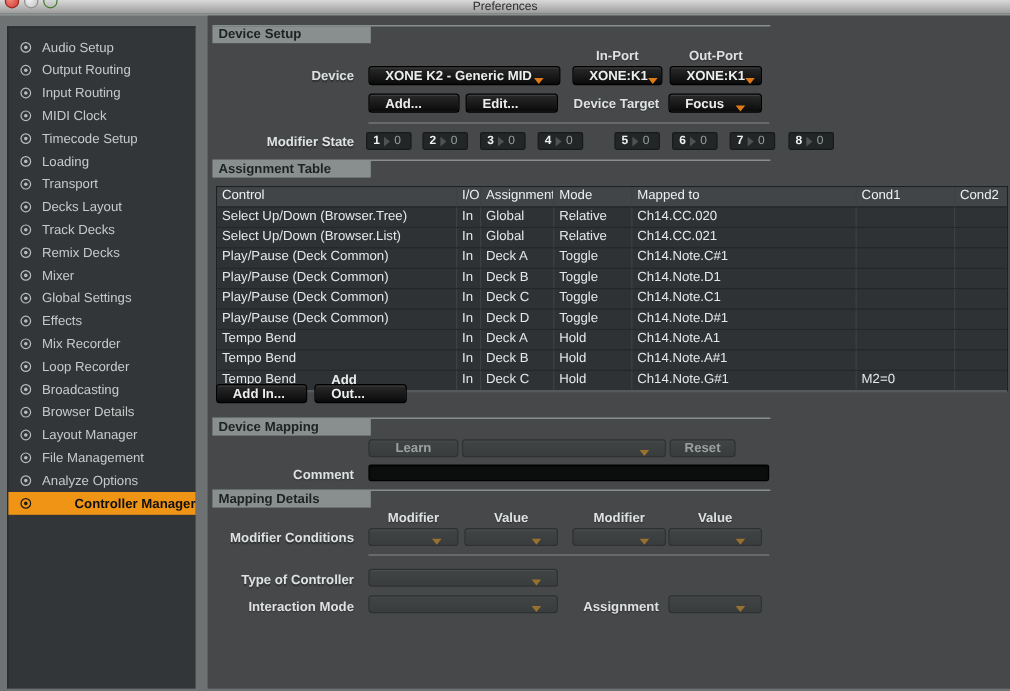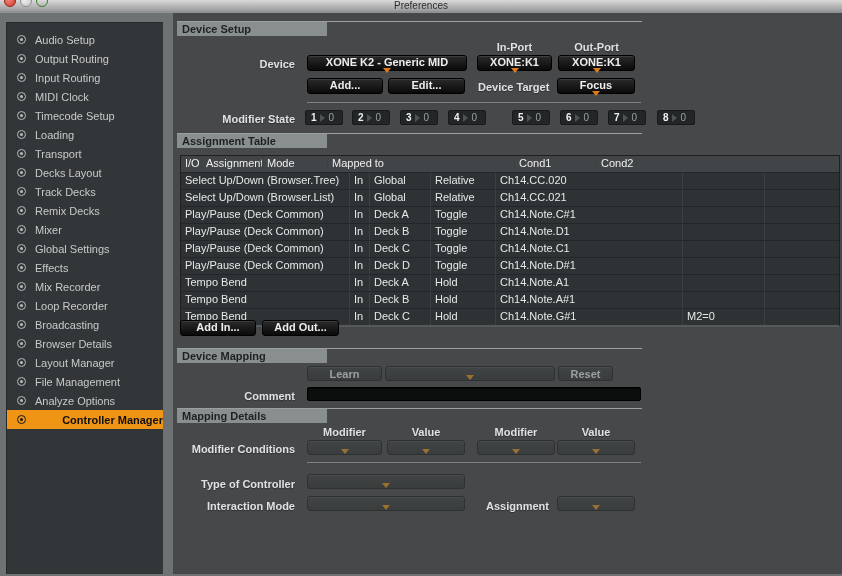--- a/index.html
+++ b/index.html
@@ -47,39 +47,39 @@
   .sb-item.sel .bullet{border-color:#1a1a1a;}
   .sb-item.sel .bullet::after{background:#1a1a1a;}
 
   
   .main{
     position:absolute;left:173px;top:13px;width:669px;height:561px;
     background:#464849;
   }
   .secline{position:absolute;left:4px;width:465px;height:1px;background:#9aa0a0;}
   .chip{
-    position:absolute;left:4px;width:150px;height:14px;
+    position:absolute;left:4px;width:132px;height:14px;
     background:#898f8f;color:#1e2121;font-size:11px;font-weight:bold;
     line-height:14px;padding-left:5px;box-sizing:border-box;
   }
   .lbl{
     position:absolute;font-size:11px;font-weight:bold;color:#dfe2e2;
     text-shadow:0 1px 1px rgba(0,0,0,.35);
   }
   .lbl.r{text-align:right;}
   .lbl.c{text-align:center;}
 
   
   .btn,.dd{
     position:absolute;box-sizing:border-box;border-radius:3px;
     background:linear-gradient(#2a2a2a,#0a0a0a);
     border:1px solid #000;
     box-shadow:inset 0 1px 0 rgba(255,255,255,.10);
     color:#eceeee;font-size:11px;font-weight:bold;
-    display:flex;align-items:center;padding:0 1px;cursor:default;flex-direction:column;
+    display:flex;align-items:flex-end;padding:0 13px;cursor:default;
   }
   .dd{justify-content:space-between;}
   .arrow{
     width:0;height:0;flex:0 0 auto;
     border-left:4px solid transparent;border-right:4px solid transparent;
     border-top:5px solid #e07a18;
   }
   .btn.dis,.dd.dis{
     background:linear-gradient(#414445,#3a3d3e);
     border:1px solid #2e3132;box-shadow:inset 0 1px 0 rgba(255,255,255,.05);
@@ -107,21 +107,21 @@
   
   .atable{
     position:absolute;left:7px;top:142px;width:658px;
     border:1px solid #1e2122;border-bottom:2px solid #55595a;
     box-sizing:content-box;font-size:11px;
   }
   .trow{display:flex;height:16px;line-height:15px;background:#2e3234;border-top:1px solid #242729;color:#e6e9e9;}
   .trow.head{background:#414548;border-top:none;color:#eef0f0;}
   .tcell{box-sizing:border-box;padding-left:4px;overflow:hidden;white-space:nowrap;border-left:1px solid #3d4144;}
   .tcell:first-child{border-left:none;}
-  .c0{width:168px;}.c1{width:20px;}.c2{width:61px;}.c3{width:65px;}.c4{width:187px;}.c5{width:82px;}.c6{flex:1;}
+  .c0{width:168px;}.c1{width:20px;margin-left:31px;}.c2{width:61px;}.c3{width:65px;}.c4{width:187px;}.c5{width:82px;}.c6{flex:1;}
 
   .cfield{
     position:absolute;box-sizing:border-box;background:#0c0d0d;
     border:1px solid #000;border-radius:2px;
     box-shadow:inset 0 1px 1px rgba(0,0,0,.6);
     color:#e5e7e7;font-size:11px;padding:0 4px;
   }
   .bottomstrip{position:absolute;left:0;top:574px;width:842px;height:2px;background:#6e7273;}
 </style>
 </head>
@@ -296,20 +296,21 @@
         <span class="chev"></span>
         <span class="v">0</span>
       </div>
     </div>
 
   <div class="secline" style="top:120px;"></div>
   <div class="chip" style="top:121px;">Assignment Table</div>
 
   <div class="atable">
     <div class="trow head">
+      <div class="tcell c0">Control</div>
       <div class="tcell c1">I/O</div>
       <div class="tcell c2">Assignment</div>
       <div class="tcell c3">Mode</div>
       <div class="tcell c4">Mapped to</div>
       <div class="tcell c5">Cond1</div>
       <div class="tcell c6">Cond2</div>
     </div>
     <div id="tbody">
         <div class="trow">
       <div class="tcell c0">Select Up/Down (Browser.Tree)</div>

